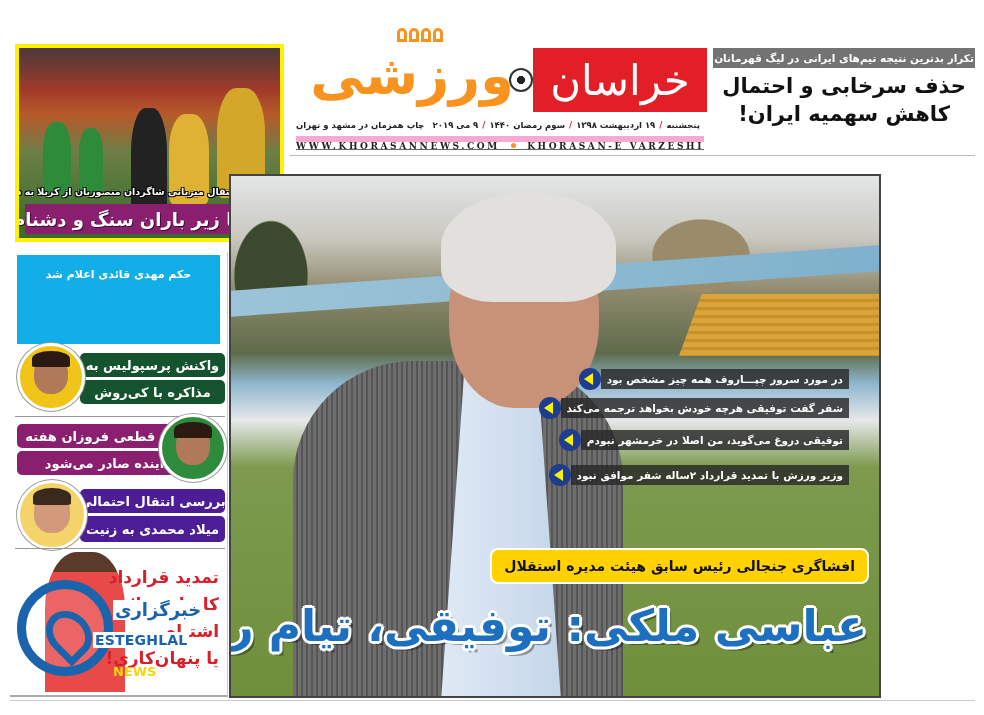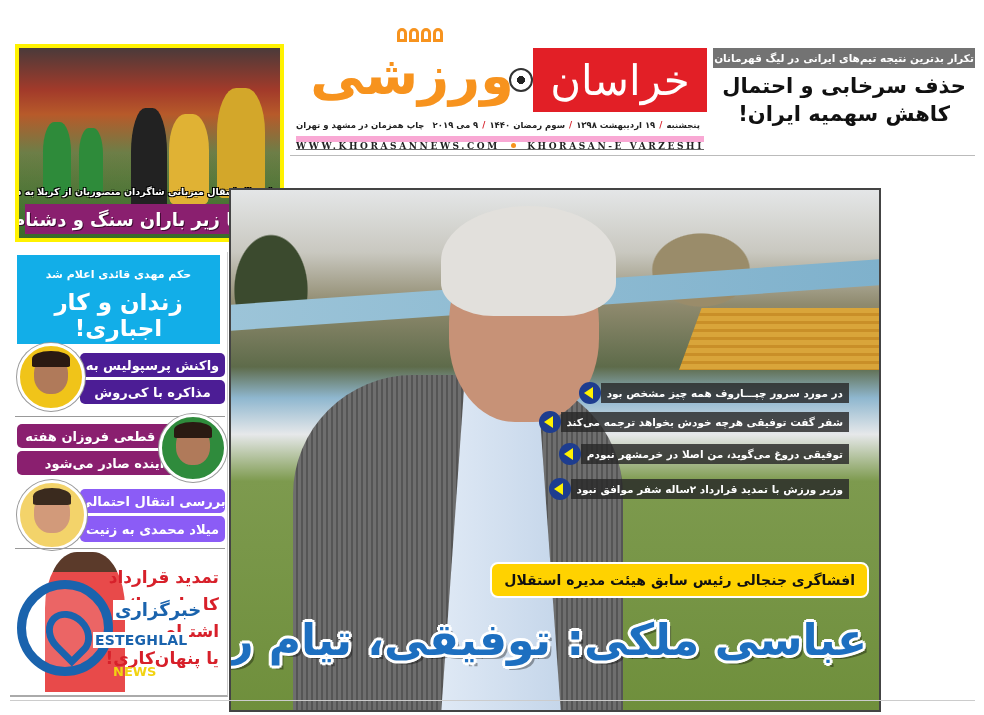--- a/index.html
+++ b/index.html
@@ -92,23 +92,23 @@
       color: #fff; text-align: center;
     }
     .blue-box .kicker { margin-top: 13px; font-size: 11px; font-weight: bold; }
     .blue-box .title { margin-top: 8px; font-size: 23px; font-weight: bold; }
 
     .pill {
       position: absolute; color: #fff; font-weight: bold; font-size: 13px;
       display: flex; align-items: center; justify-content: center; white-space: nowrap;
       border-radius: 5px;
     }
-    .pill.green { background: #4c1d95; }
+    .pill.green { background: #14532d; }
     .pill.purple { background: #8a1f6f; }
-    .pill.red { background: #8b5cf6; }
+    .pill.red { background: #4c1d95; }
 
     .avatar {
       position: absolute; border-radius: 50%; border: 3px solid #fff;
       box-shadow: 0 0 0 1px #999; overflow: hidden;
     }
     .av-face { position: absolute; left: 22%; top: 16%; width: 56%; height: 62%; border-radius: 45%; background: #b07a5a; }
     .av-hair { position: absolute; left: 20%; top: 8%; width: 60%; height: 26%; border-radius: 50% 50% 10% 10%; background: #2a1a12; }
 
     .sep { position: absolute; height: 1px; background: #999; }
 
@@ -136,21 +136,21 @@
     .wm-en {
       position: absolute; left: 76px; top: 80px; color: #1a63ad; font-weight: bold; font-size: 14px;
       direction: ltr; background: #fff; padding: 0 2px; letter-spacing: 0.2px;
     }
     .wm-news {
       position: absolute; left: 96px; top: 100px; color: #f2d311; font-weight: bold; font-size: 13px; direction: ltr; margin-top: 12px;
     }
 
     
     .main-photo {
-      left: 229px; top: 188px; width: 652px; height: 524px; border: 2px solid #444; overflow: hidden;
+      left: 229px; top: 174px; width: 652px; height: 524px; border: 2px solid #444; overflow: hidden;
       background: linear-gradient(180deg, #e4e6e7 0%, #c9c8c0 12%, #8f8a6e 22%, #5e6b4a 34%, #8fb7cf 40%, #e6e8ea 47%, #7d9a4e 56%, #6f8f3c 100%);
     }
     .stand-yellow {
       position: absolute; right: 0; top: 118px; width: 200px; height: 62px;
       background: repeating-linear-gradient(180deg, #d9a53a 0 5px, #c98f28 5px 8px);
       transform: skewX(-20deg); transform-origin: bottom right;
     }
     .stand-blue {
       position: absolute; left: 0; right: 0; top: 92px; height: 26px;
       background: linear-gradient(90deg, #9cc4d8, #7fb1cc);
@@ -263,21 +263,20 @@
   <div class="tl-player" style="left:24px;top:74px;width:28px;height:74px;background:#2e8b3a;"></div>
   <div class="tl-player" style="left:60px;top:80px;width:24px;height:66px;background:#2e8b3a;"></div>
   <div class="tl-kicker">احتمال انتقال میزبانی شاگردان منصوریان از کربلا به دبی</div>
   <div class="tl-title">ذوبی ها زیر باران سنگ و دشنام!</div>
 </div>
 
 <div class="abs left-col-frame"></div>
 
 <div class="abs blue-box">
   <div class="kicker">حکم مهدی قائدی اعلام شد</div>
-  <div class="title">زندان و کار اجباری!</div>
 </div>
 
 <div class="abs" style="left:15px;top:343px;width:210px;height:68px;">
   <div class="pill green" style="right:0;top:10px;width:145px;height:24px;">واکنش پرسپولیس به</div>
   <div class="pill green" style="right:0;top:37px;width:145px;height:24px;">مذاکره با کی‌روش</div>
   <div class="avatar" style="left:2px;top:0;width:68px;height:68px;background:#f0c419;">
     <div class="av-face"></div>
       <div class="av-hair"></div>
   </div>
 </div>

